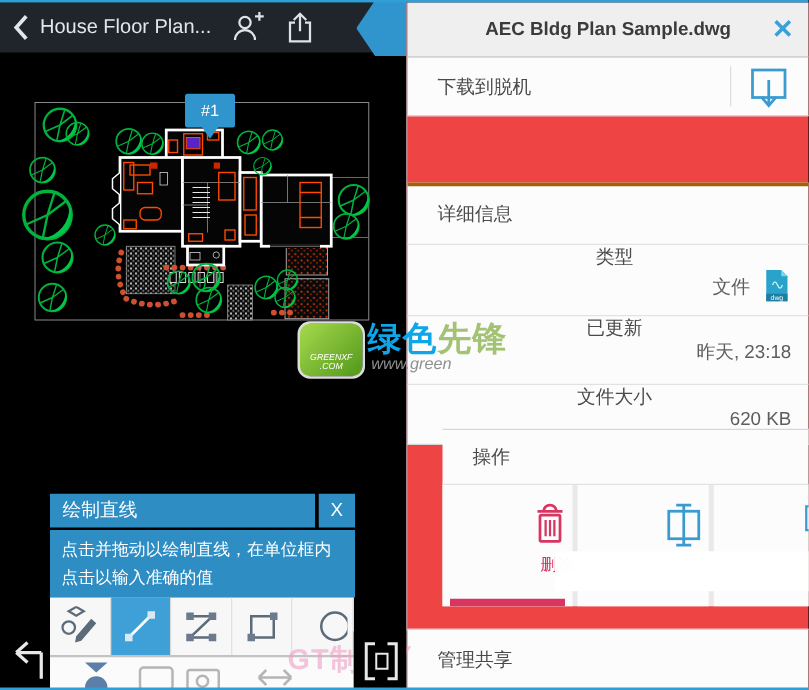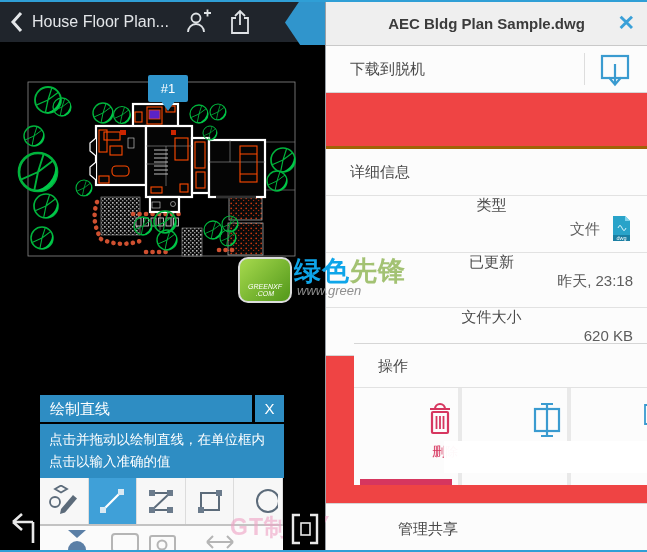--- a/index.html
+++ b/index.html
@@ -66,21 +66,21 @@
   .a-title{height:43px;line-height:43px;background:#fcfcfc;border-top:1px solid #d6d6d6;
          border-bottom:1px solid #e2e2e2;padding-left:24px;font-size:15px;}
   .tiles{display:flex;gap:4px;height:97px;background:#e9e9e9;}
   .tile{flex:1;background:#fcfcfc;position:relative;display:flex;flex-direction:column;
         align-items:flex-end;padding-top:12px;box-sizing:border-box;}
   .tile-label{font-size:13px;margin-top:5px;color:#d6365f;}
   .tile-ind{position:absolute;left:6px;right:6px;bottom:0;height:6px;background:#d6365f;}
   .label-cover{position:absolute;left:118px;top:439px;width:204px;height:32px;
         background:rgba(255,255,255,.97);z-index:6;}
   .share{position:absolute;left:0;top:501px;width:100%;height:49px;background:#fcfcfc;
-        border-top:1px solid #d6d6d6;box-sizing:border-box;padding-left:48px;}
+        border-top:1px solid #d6d6d6;box-sizing:border-box;}
   .share-title{line-height:49px;padding-left:24px;font-size:15px;}
 
   
   .wm-logo{position:absolute;left:238px;top:257px;width:54px;height:46px;z-index:40;
         background:linear-gradient(135deg,#9ed348 10%,#5a9e1f 90%);border:2px solid #dcdcdc;
         border-radius:10px;box-sizing:border-box;color:#fff;font-size:7px;font-style:italic;
         display:flex;flex-direction:column;justify-content:flex-end;align-items:center;padding-bottom:4px;}
   .wm-brand{position:absolute;left:294px;top:253px;z-index:40;font-size:27px;font-weight:bold;
         letter-spacing:1px;}
   .wm-brand .b1{color:#0ea5e9;} .wm-brand .b2{color:#a3c273;}

